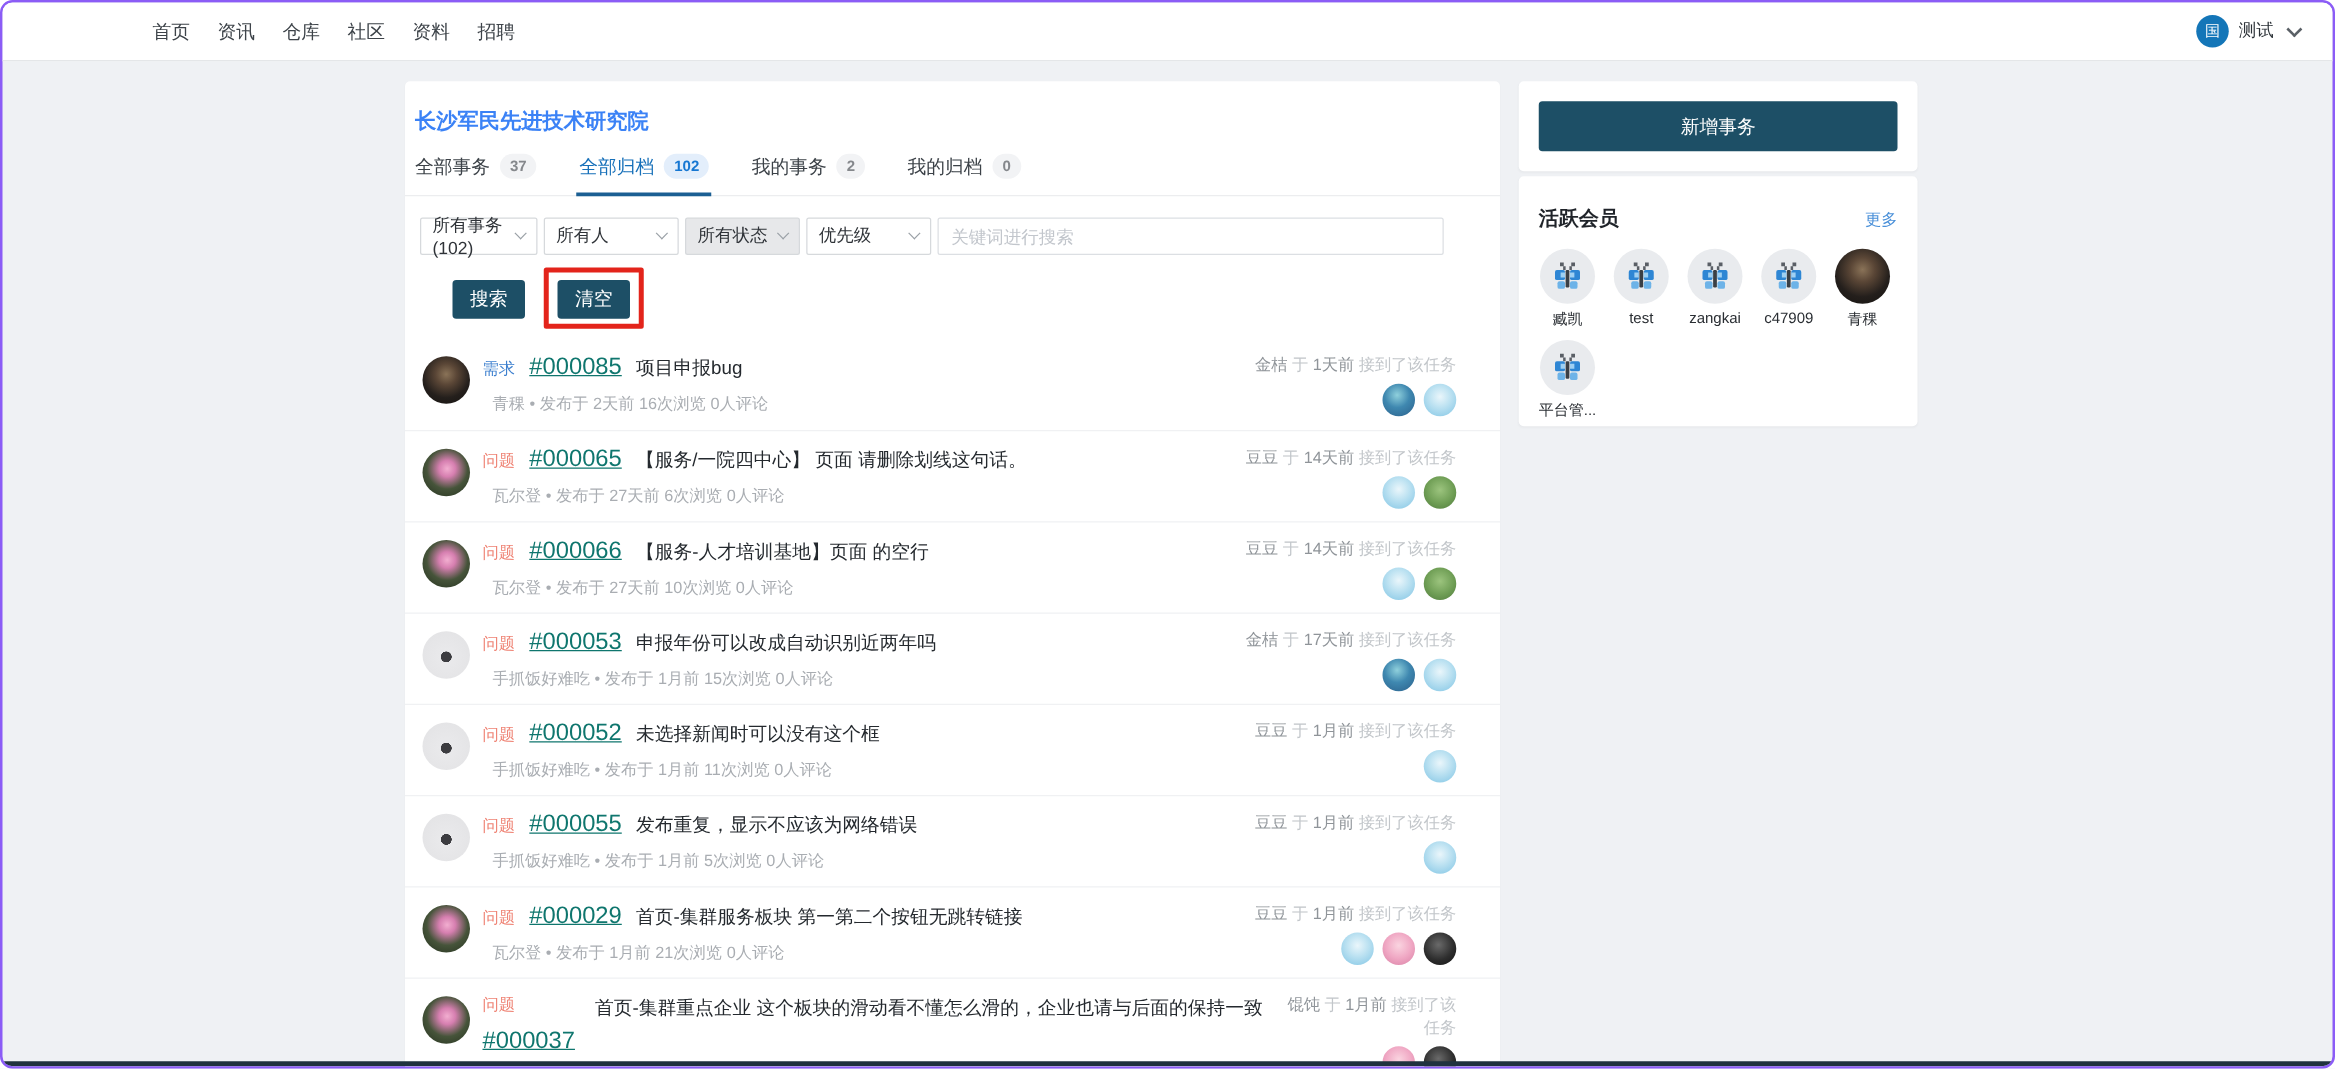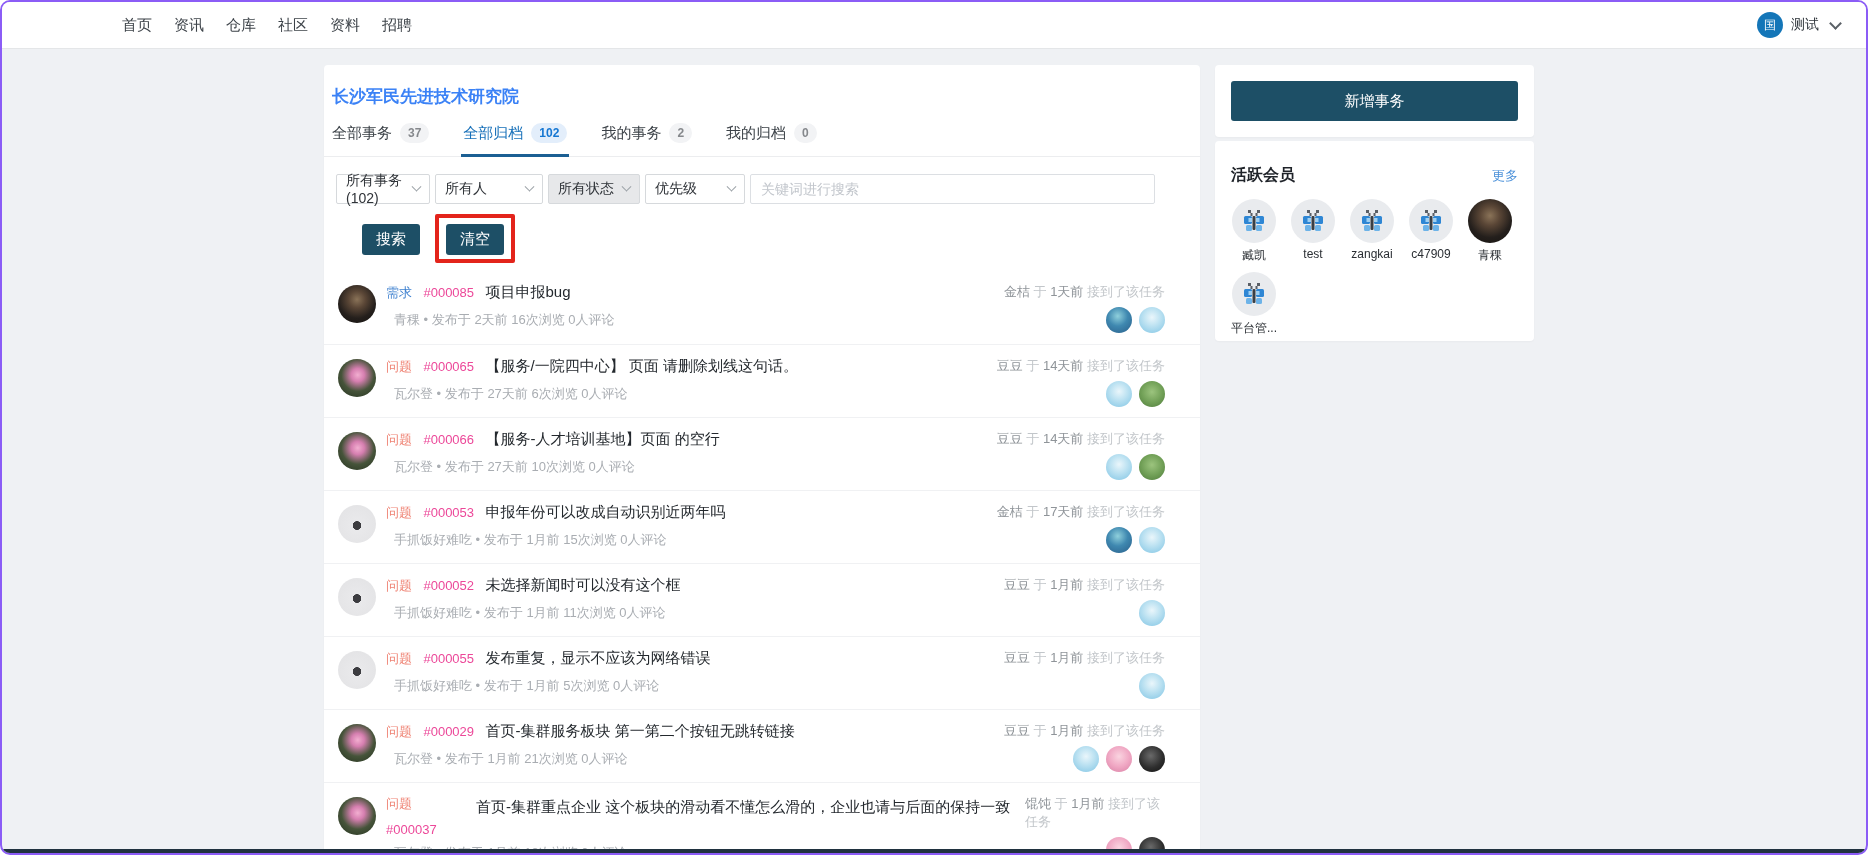--- a/index.html
+++ b/index.html
@@ -57,24 +57,24 @@
          border:4px solid #e3241b; border-radius:2px; pointer-events:none; }
 
   
   .issue-list { margin-top:16px; }
   .issue-row { display:flex; align-items:flex-start; min-height:73px; padding:12px 35px 0 14px; }
   .issue-row + .issue-row { border-top:1px solid #f0f1f3; }
   .row-avatar { width:38px; height:38px; border-radius:50%; flex:none; margin:2px 10px 0 0; }
   .row-main { flex:1; min-width:0; }
   .issue-tag { font-size:13px; }
   .tag-demand { color:#3e80cf; } .tag-issue { color:#ef8374; }
-  .issue-id { font-size:13px; color:#ec4899; margin-left:7px; }
+  .issue-id { font-size:19px; color:#0f766e; margin-left:7px;text-decoration:underline; }
   .issue-title { font-size:15px; color:#24292e; margin-left:7px; cursor:pointer; }
   .meta { margin-top:9px; font-size:13px; color:#a9adb2; padding-left:8px; }
-  .row-side { margin-left:auto; flex:none; max-width:185px; text-align:left; }
+  .row-side { margin-left:auto; flex:none; max-width:185px; text-align:right; }
   .assigned { font-size:13px; color:#8f9499; }
   .assigned .lite { color:#c2c6ca; }
   .side-avatars { margin-top:6px; display:flex; gap:7px; justify-content:flex-end; }
   .mini-av { width:26px; height:26px; border-radius:50%; flex:none; }
 
   .issue-row.stacked .line1 { display:flex; gap:12px; }
   .issue-row.stacked .tagid { display:flex; flex-direction:column; gap:9px; width:78px; flex:none; }
   .issue-row.stacked .issue-id, .issue-row.stacked .issue-title { margin-left:0; }
   .issue-row.stacked .issue-title { flex:1; line-height:1.6; }
   .issue-row.stacked .row-side { width:140px; }

